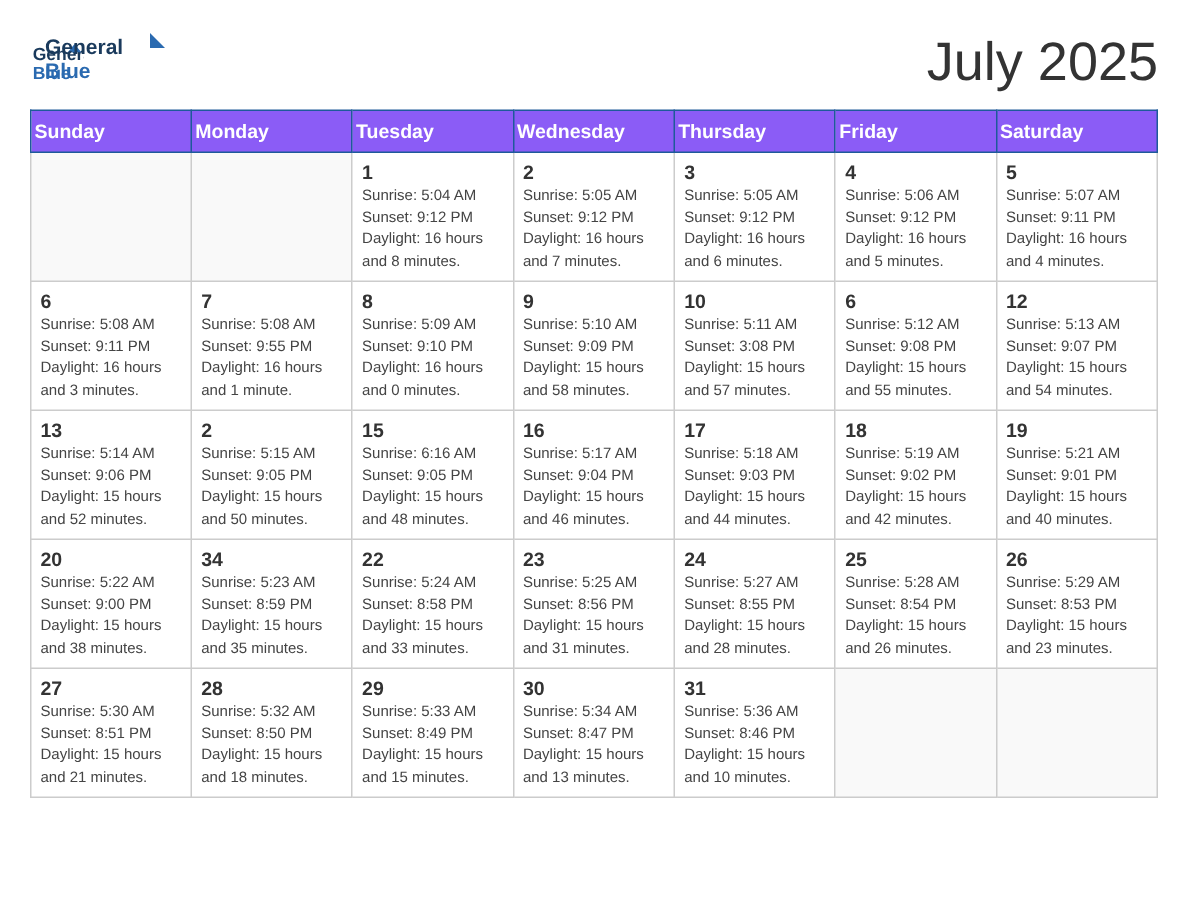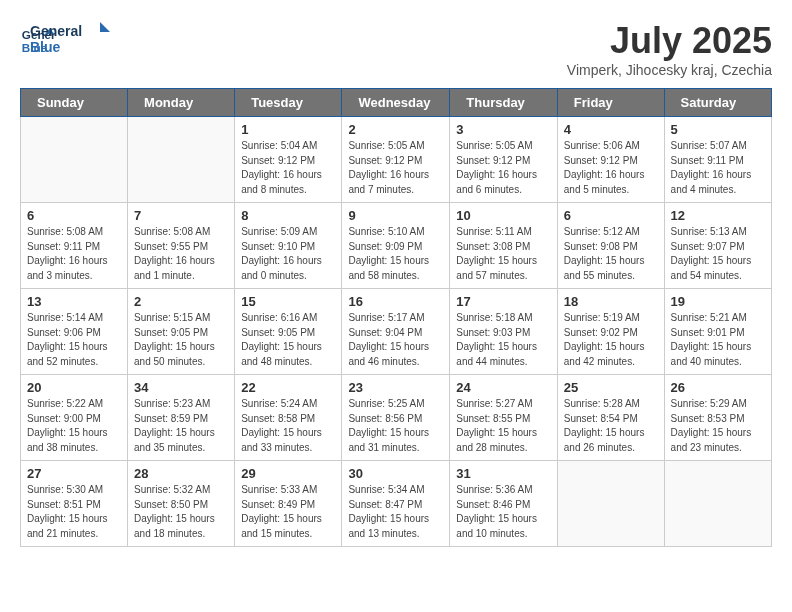--- a/index.html
+++ b/index.html
@@ -23,37 +23,38 @@
     }
     .logo-icon {
       width: 36px;
       height: 36px;
     }
     .title-block {
       text-align: right;
     }
     .month-title {
       font-size: 36px;
-      font-weight: bold;
+      font-weight: normal;
       color: #333;
+      text-align: center;
     }
     .location-title {
       font-size: 14px;
       color: #555;
     }
     .calendar {
       width: 100%;
       border-collapse: collapse;
       border: 1px solid #ccc;
     }
     .calendar th {
-      background: #737373;
+      background: #8b5cf6;
       color: #fff;
       text-align: left;
-      padding: 6px 16px;
+      padding: 6px 2px;
       font-size: 13px;
       border: 1px solid #1e5a9a;
     }
     .calendar td {
       vertical-align: top;
       padding: 5px 6px;
       border: 1px solid #ccc;
       font-size: 10.5px;
       color: #333;
       width: 108px;
@@ -91,21 +92,20 @@
     <div style="margin-left:-30px">
       <svg width="80" height="38" viewBox="0 0 80 38">
         <text x="0" y="16" font-size="14" font-weight="bold" fill="#1a3a5c" font-family="Arial">General</text>
         <text x="0" y="32" font-size="14" font-weight="bold" fill="#2a6ab0" font-family="Arial">Blue</text>
         <polygon points="70,2 80,12 70,12" fill="#2a6ab0"></polygon>
       </svg>
     </div>
   </div>
   <div class="title-block">
     <div class="month-title">July 2025</div>
-    <div class="location-title">Vimperk, Jihocesky kraj, Czechia</div>
   </div>
 </div>
 
 <table class="calendar">
   <thead>
     <tr>
     <th>Sunday</th>
         <th>Monday</th>
         <th>Tuesday</th>
         <th>Wednesday</th>

